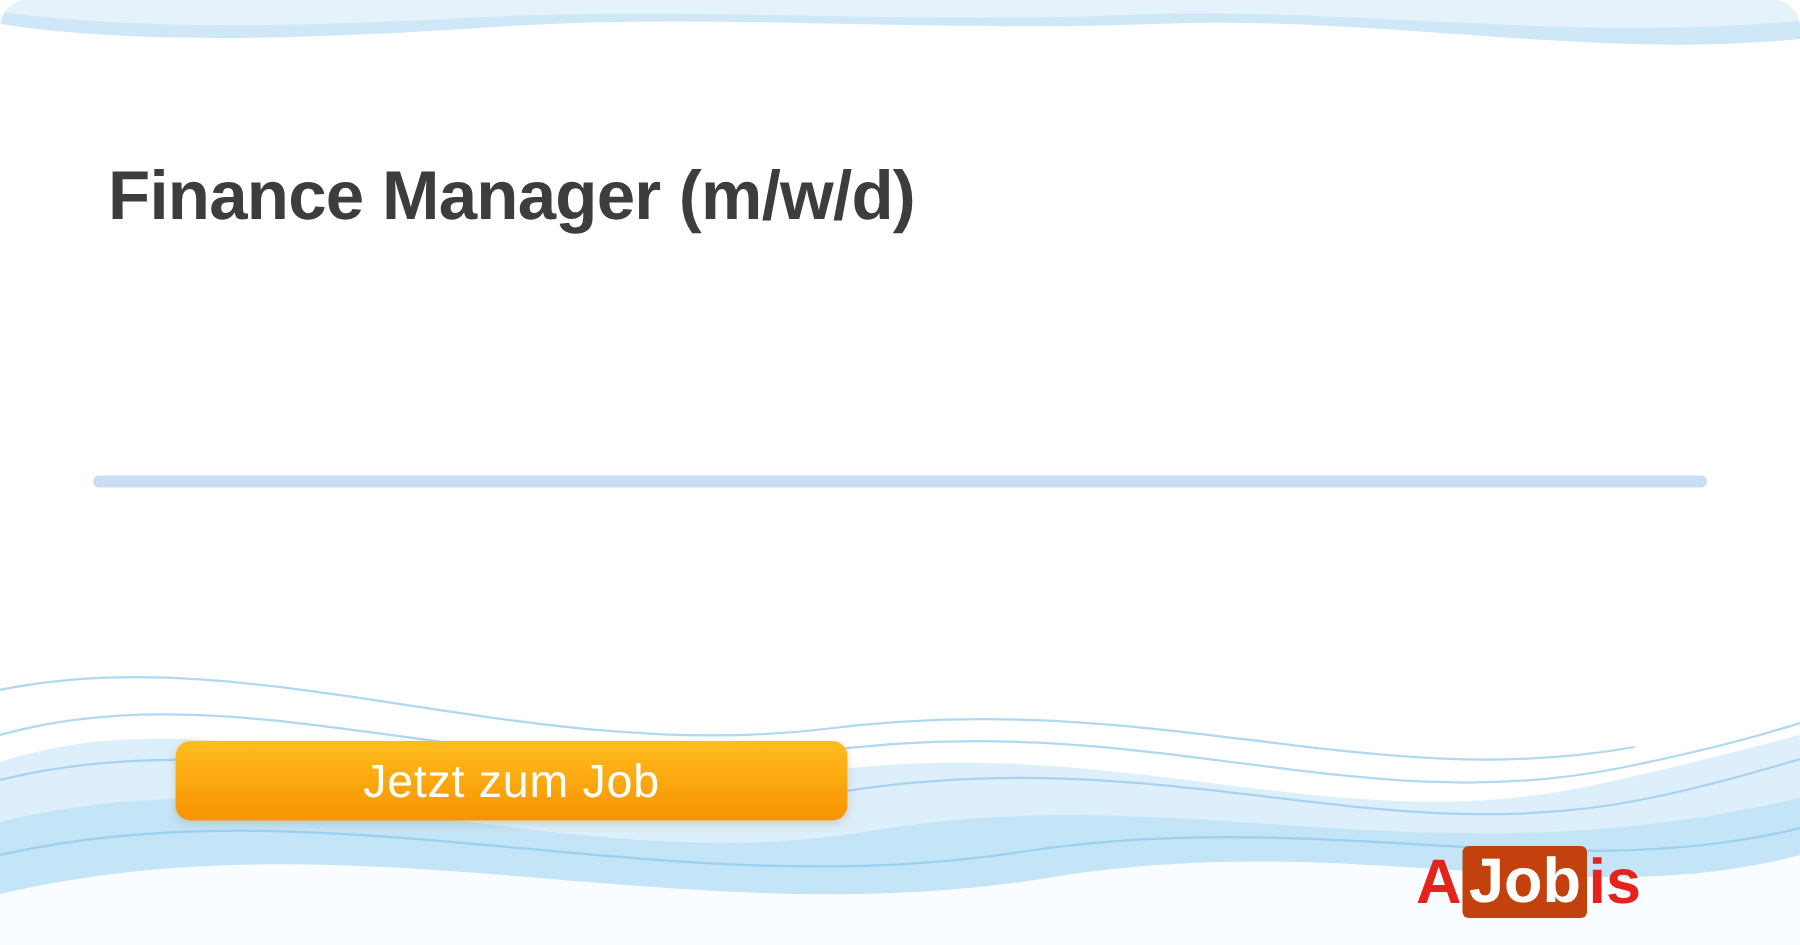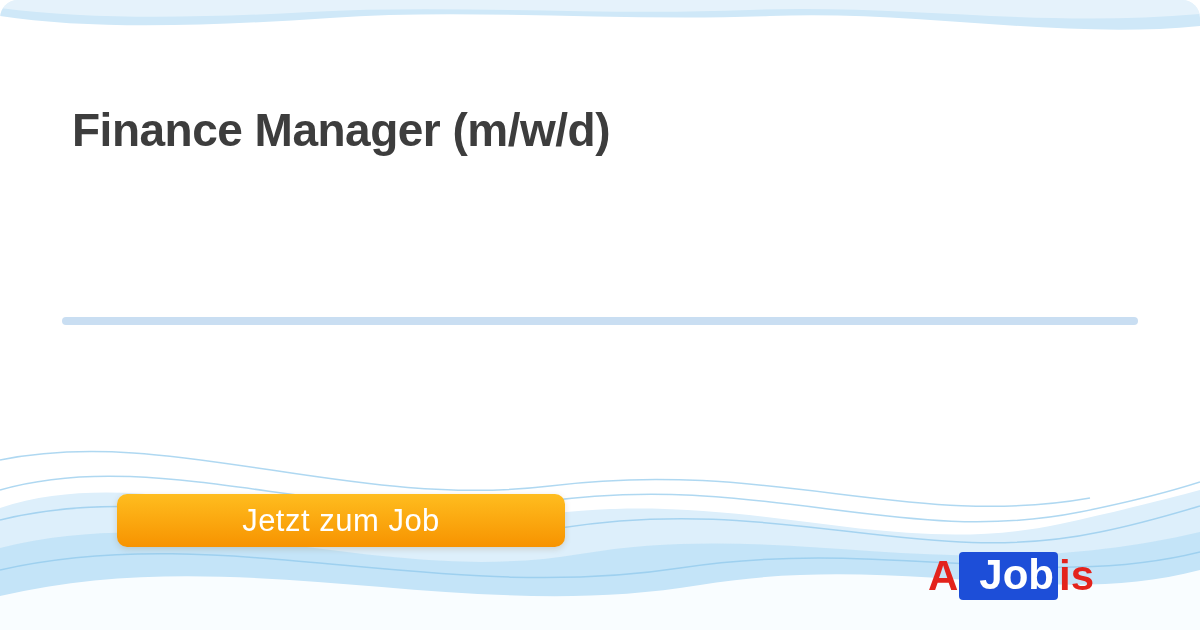--- a/index.html
+++ b/index.html
@@ -71,24 +71,24 @@
     right: 106px;
     bottom: 14px;
     font-size: 42px;
     font-weight: 800;
     color: #e3231c;
     display: flex;
     align-items: center;
     line-height: 1.1;
   }
   .brand-logo .logo-box {
-    background: #1d4ed8;
+    background: #c2410c;
     color: #ffffff;
-    padding: 0 4px 2px 20px;
-    margin: 16px 1px;
+    padding: 0 4px 2px 4px;
+    margin: 4px 1px;
     border-radius: 4px;
   }
 </style>
 </head>
 <body>
 
 <div class="card">
 
   <svg class="top-wave" viewBox="0 0 1200 48" preserveAspectRatio="none">
     <path fill="#cfe8f8" d="M0,0 L1200,0 L1200,26 C1060,40 920,10 770,16 C620,22 470,8 330,18 C210,26 90,30 0,16 Z"></path>

